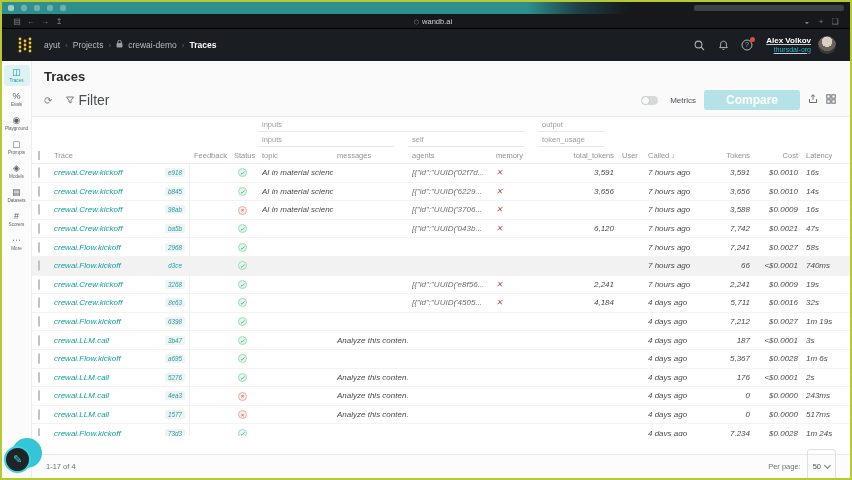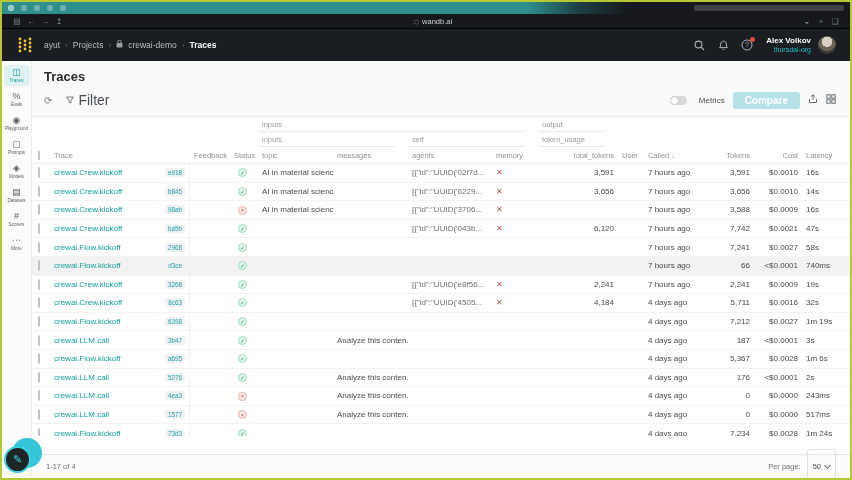--- a/index.html
+++ b/index.html
@@ -32,21 +32,21 @@
   .crumb .sep { color:#5d6holders36a; color:#5d636a; font-size:8px; }
   .crumb a { color:#b8bcc2; text-decoration:none; }
   .crumb .lock-ic { color:#9aa0a6; }
   .crumb .current { color:#fff; font-weight:bold; }
   .ah-spacer { flex:1; }
   .ah-ic { width:18px; height:18px; display:flex; align-items:center; justify-content:center;
            color:#aeb3b9; margin-left:6px; position:relative; }
   .ah-ic svg { display:block; }
   .red-dot { position:absolute; top:1px; right:1px; width:5px; height:5px; border-radius:50%;
              background:#e24b3b; }
-  .user-block { text-align:right; margin-left:10px; line-height:1.15; }
+  .user-block { text-align:right; margin-left:10px; line-height:1.15;text-decoration:underline; }
   .user-name { color:#fff; font-size:8px; font-weight:bold; }
   .user-org { color:#20b8cc; font-size:7px; }
   .avatar { width:18px; height:18px; border-radius:50%; margin-left:7px; flex:none;
             background:radial-gradient(circle at 50% 32%, #d8cfc4 0 34%, #6b6257 35% 60%, #3c3a38 61% 100%); }
 
   
   .main { display:flex; height:417px; background:#fafafa; }
   .sidebar { width:30px; background:#fbfbfb; border-right:1px solid #ececec; padding-top:4px;
              display:flex; flex-direction:column; align-items:center; gap:3px; flex:none; }
   .side-item { width:26px; padding:2px 0 3px; border-radius:4px; display:flex; flex-direction:column;
@@ -65,35 +65,35 @@
   .ops-select .grow { flex:1; }
   .chev { width:5px; height:5px; border-right:1px solid #70757b; border-bottom:1px solid #70757b;
           transform:rotate(45deg); margin-top:-2px; }
   .filter-btn { display:flex; align-items:center; gap:4px; font-size:14px; color:#4a4f55;
                 padding:2px 6px; border-radius:3px; }
   .tb-spacer { flex:1; }
   .toggle { width:17px; height:9px; border-radius:5px; background:#d6d8da; position:relative; }
   .toggle .knob { position:absolute; left:1px; top:1px; width:7px; height:7px; border-radius:50%; background:#fff;
                   box-shadow:0 0 1px rgba(0,0,0,.4); }
   .toggle-lbl { font-size:8px; color:#4a4f55; margin-left:4px; }
-  .compare-btn { background:#b5e2e6; color:#ffffff; font-size:10px; font-weight:bold;
-                 padding:3px 12px; border-radius:3px; border:none; }
+  .compare-btn { background:#b5e2e6; color:#ffffff; font-size:12px; font-weight:bold;
+                 padding:3px 22px; border-radius:3px; border:none; }
   .tb-ic { color:#6a6f75; font-size:10px; }
 
   
   .tablewrap { flex:1; background:#fff; border-top:1px solid #ededed; overflow:hidden;
                display:flex; flex-direction:column; }
   .trow { display:grid;
     grid-template-columns:18px 140px 40px 28px 75px 75px 84px 46px 80px 26px 64px 46px 48px 50px; }
   .ghdr { height:15px; align-items:end; color:#9a9da1; font-size:7.5px; }
   .ghdr .gcell { padding:0 4px 2px 4px; border-bottom:1px solid #e8e8e8; margin-right:14px; }
   .colhdr { height:17px; align-items:center; color:#8f9296; font-size:7.5px;
             border-bottom:1px solid #ececec; }
   .colhdr .hcell { padding:0 4px; white-space:nowrap; overflow:hidden; }
-  .rows-viewport { height:272px; overflow:hidden; }
+  .rows-viewport { height:272px; overflow:hidden;font-style:italic; }
   .drow { height:18.6px; align-items:center; border-bottom:1px solid #f3f3f3; font-size:8px; color:#4a4a4a; }
   .drow.hl { background:#f2f2f2; }
   .cell { padding:0 4px; white-space:nowrap; overflow:hidden; }
   .cb { width:8px; height:8px; border:1px solid #c0c2c4; border-radius:2px; background:#fff; margin-left:6px; }
   .cell-trace { display:flex; align-items:center; justify-content:space-between; border-right:1px solid #f0f0f0; height:100%; }
   .trace-name { color:#0f9f98; cursor:pointer; }
   .trace-badge { background:#f1f2f2; color:#1ba0a8; font-size:6.3px; padding:1px 3px; border-radius:2px; }
   .st { display:inline-flex; width:9px; height:9px; border-radius:50%; align-items:center; justify-content:center;
         font-size:6px; margin-left:4px; }
   .st.success { color:#1fa368; background:#e2f6ec; border:1px solid #9ddcbd; }

